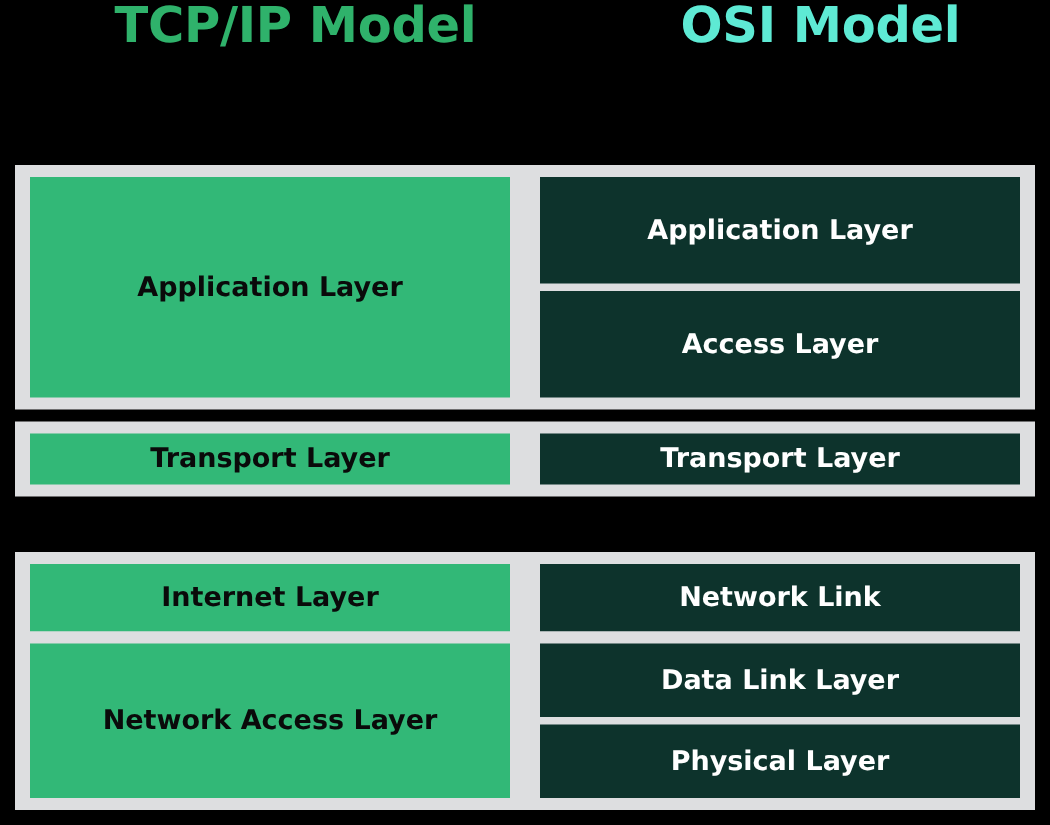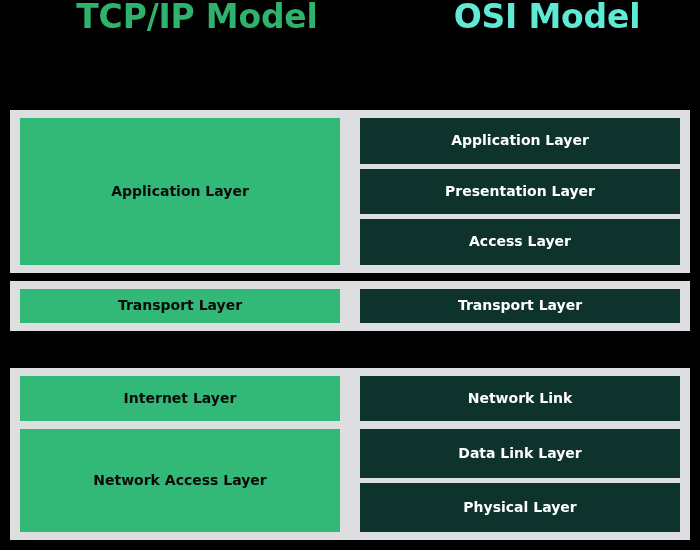--- a/index.html
+++ b/index.html
@@ -78,21 +78,21 @@
     flex-direction: column;
     gap: 5px;
   }
 
   .layer-box {
     flex: 1 1 auto;
     display: flex;
     align-items: center;
     justify-content: center;
     text-align: center;
-    font-size: 14px;
+    font-size: 18px;
     font-weight: 600;
     line-height: 1.1;
     box-sizing: border-box;
     padding: 2px 6px;
   }
   .layer-box.tcp {
     background: #32B877;
     color: #0A0A0A;
   }
   .layer-box.osi {
@@ -115,21 +115,20 @@
     <div class="title title-tcp">TCP/IP Model</div>
     <div class="title title-osi">OSI Model</div>
   </div>
 
   <div class="band" id="band-1">
     <div class="col-left">
       <div class="layer-box tcp">Application Layer</div>
     </div>
     <div class="col-right">
       <div class="layer-box osi">Application Layer</div>
-      <div class="layer-box osi">Presentation Layer</div>
       <div class="layer-box osi">Access Layer</div>
     </div>
   </div>
 
   <div class="band" id="band-2">
     <div class="col-left">
       <div class="layer-box tcp">Transport Layer</div>
     </div>
     <div class="col-right">
       <div class="layer-box osi">Transport Layer</div>

